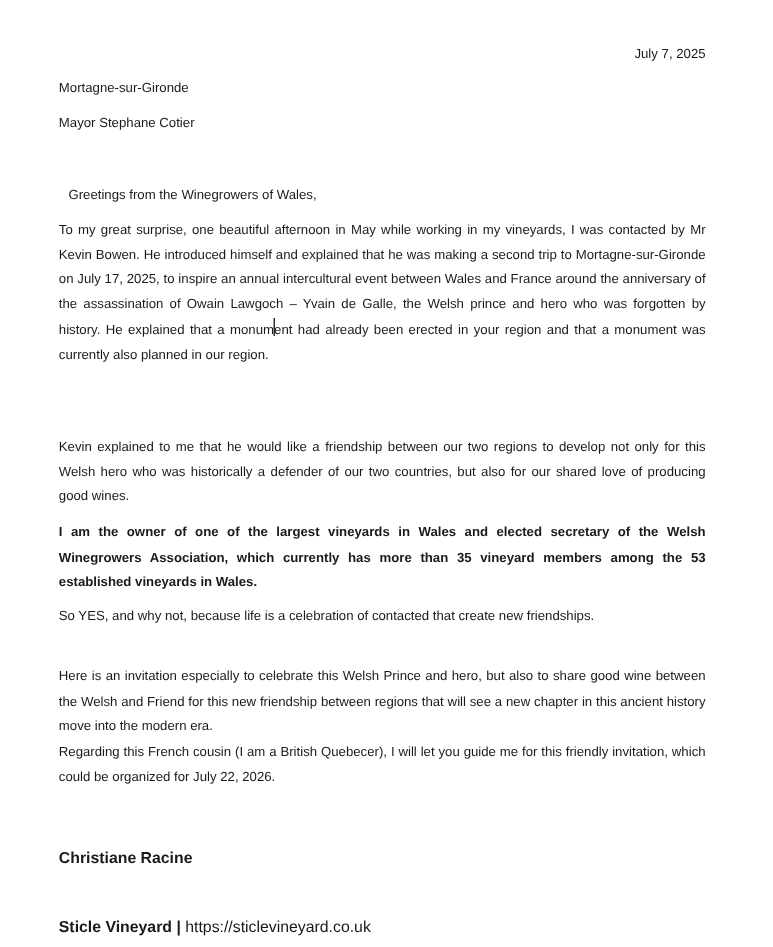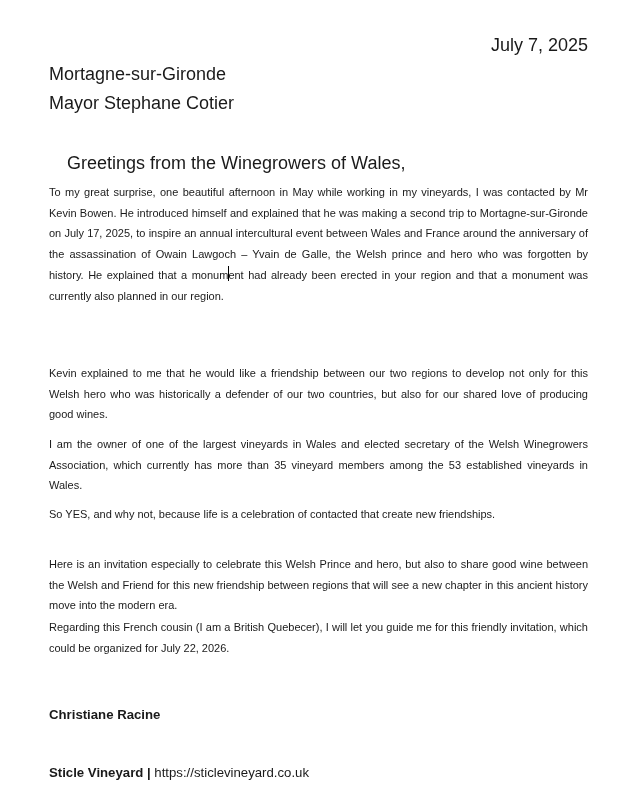--- a/index.html
+++ b/index.html
@@ -16,21 +16,21 @@
     color: #1a1a1a;
   }
   .page {
     position: absolute;
     left: 49px;
     top: 0;
     width: 539px;
   }
   .line-abs {
     position: absolute;
-    font-size: 18px;
+    font-size: 11px;
     line-height: 20.5px;
     white-space: nowrap;
   }
   .date {
     right: 0;
     top: 35px;
     text-align: right;
   }
   .para {
     position: absolute;
@@ -63,29 +63,29 @@
 </head>
 <body>
 
 <div class="page">
 
   <div class="line-abs date">July 7, 2025</div>
 
   <div class="line-abs" style="left:0; top:64px;text-align:right;">Mortagne-sur-Gironde</div>
   <div class="line-abs" style="left:0; top:93px;">Mayor Stephane Cotier</div>
 
-  <div class="line-abs" style="left:18px; top:153px;">Greetings from the Winegrowers of Wales,</div>
+  <div class="line-abs" style="left:8px; top:153px;">Greetings from the Winegrowers of Wales,</div>
 
   <p class="para" style="top:182px;">
     <span>To my great surprise, one beautiful afternoon in May while working in my vineyards, I was contacted by Mr Kevin Bowen. He introduced himself and explained that he was making a second trip to Mortagne-sur-Gironde on July 17, 2025, to inspire an annual intercultural event between Wales and France around the anniversary of the assassination of Owain Lawgoch – Yvain de Galle, the Welsh prince and hero who was forgotten by history. He explained that a monum</span><span class="cursor"></span><span>ent had already been erected in your region and that a monument was currently also planned in our region.</span>
   </p>
 
   <p class="para" style="top:363px;">Kevin explained to me that he would like a friendship between our two regions to develop not only for this Welsh hero who was historically a defender of our two countries, but also for our shared love of producing good wines.</p>
 
-  <p class="para" style="top:434px;">I am the owner of one of the largest vineyards in Wales and elected secretary of the Welsh Winegrowers Association, which currently has more than 35 vineyard members among the 53 established vineyards in Wales.</p>
+  <p class="para" style="top:434px;font-weight:bold;">I am the owner of one of the largest vineyards in Wales and elected secretary of the Welsh Winegrowers Association, which currently has more than 35 vineyard members among the 53 established vineyards in Wales.</p>
 
   <p class="para" style="top:504px;">So YES, and why not, because life is a celebration of contacted that create new friendships.</p>
 
   <p class="para" style="top:554px;">Here is an invitation especially to celebrate this Welsh Prince and hero, but also to share good wine between the Welsh and Friend for this new friendship between regions that will see a new chapter in this ancient history move into the modern era.</p>
 
   <p class="para" style="top:617px;">Regarding this French cousin (I am a British Quebecer), I will let you guide me for this friendly invitation, which could be organized for July 22, 2026.</p>
 
   <div class="sig-line bold" style="top:705px;">Christiane Racine</div>
 
   <div class="sig-line" style="top:735px;margin-top:28px;">

